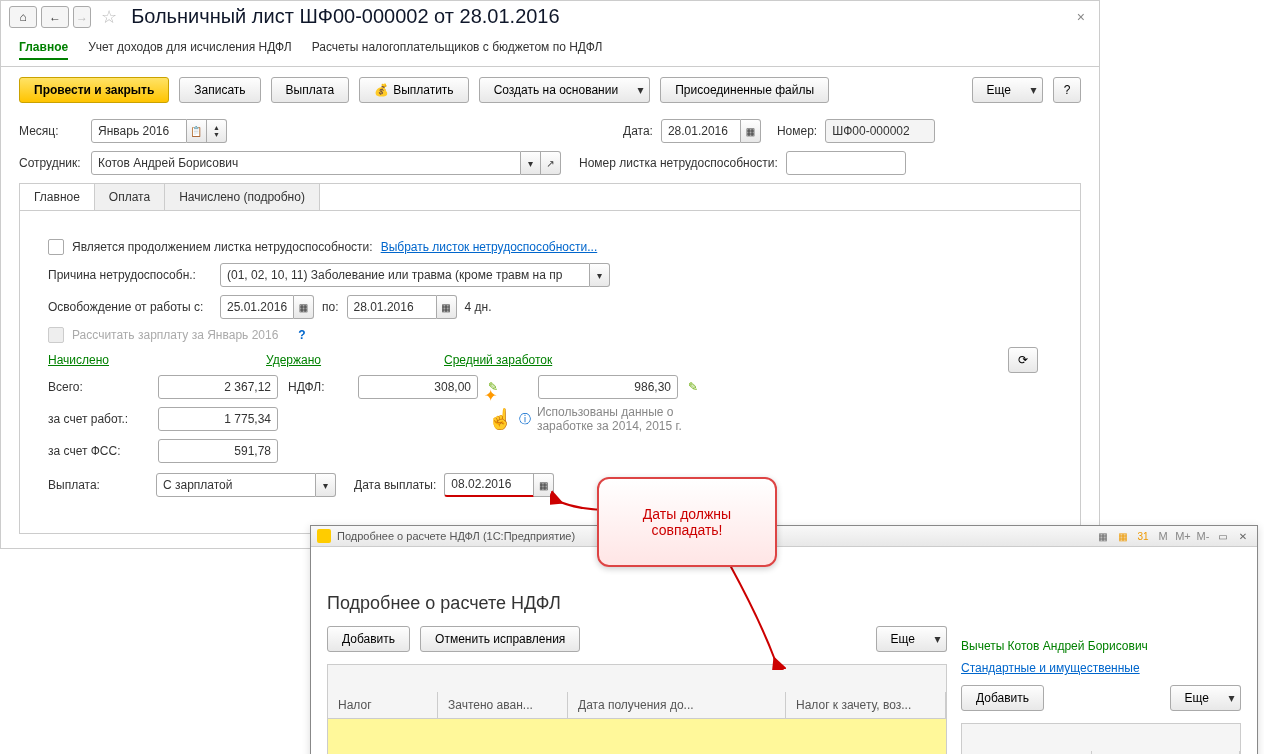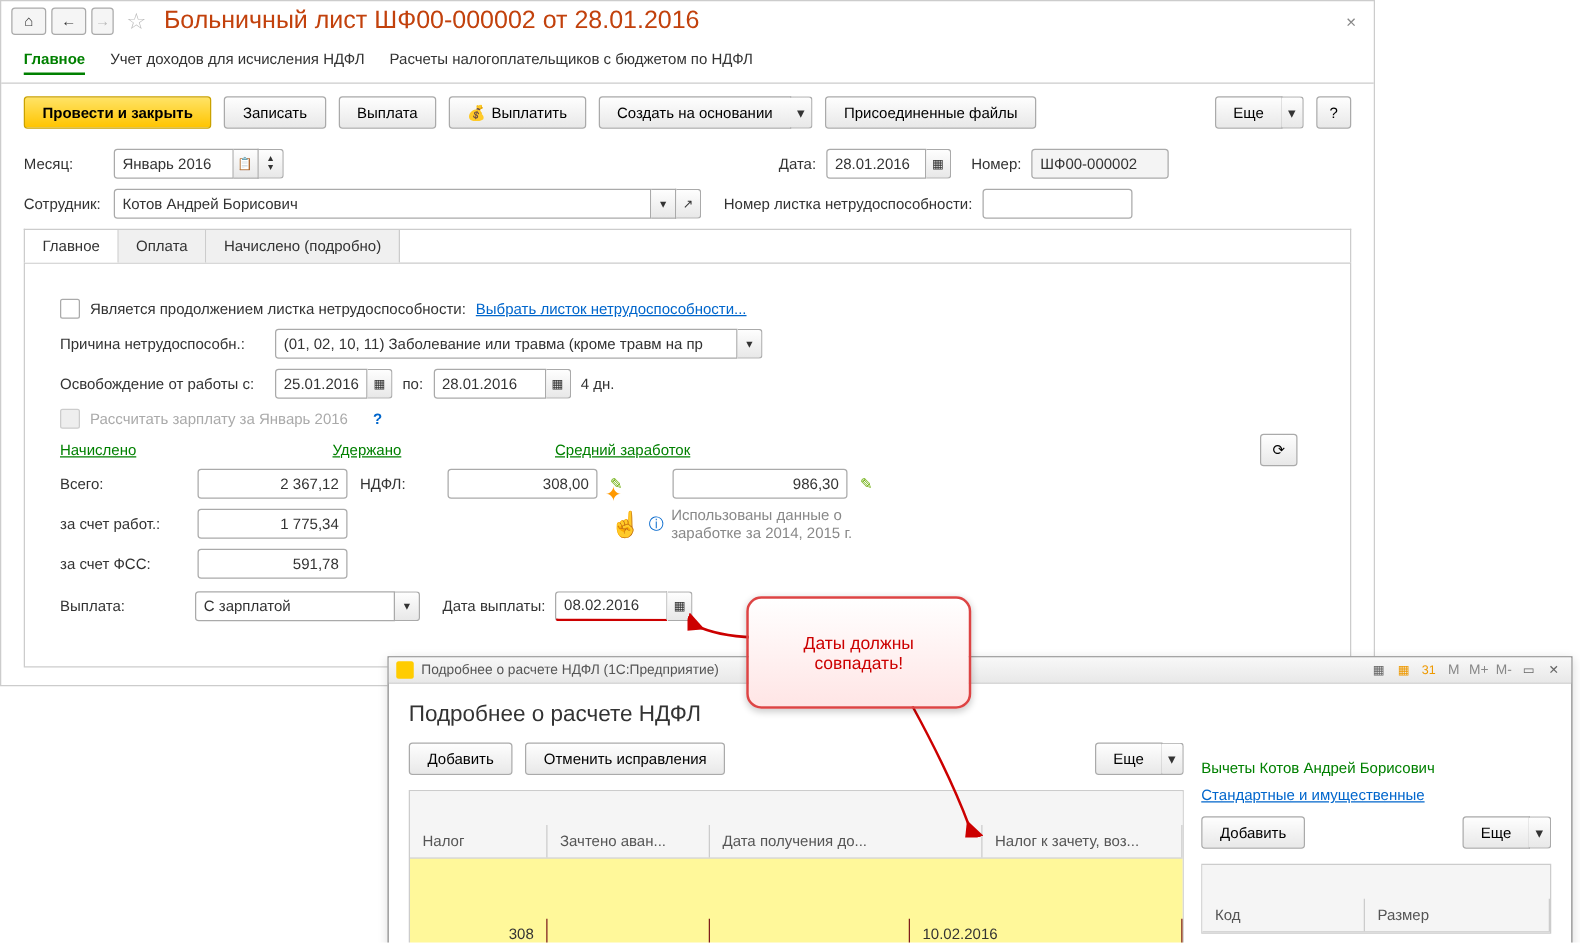--- a/index.html
+++ b/index.html
@@ -5,21 +5,21 @@
 * { box-sizing: border-box; margin: 0; padding: 0; font-family: Arial, sans-serif; }
 body { background: #fff; font-size: 12px; color: #333; position: relative; width: 1264px; height: 754px; overflow: hidden; }
 
 .window { border: 1px solid #ccc; background: #fff; }
 .main-window { position: absolute; top: 0; left: 0; width: 1100px; }
 
 .titlebar { display: flex; align-items: center; padding: 4px 8px; gap: 4px; }
 .nav-btn { width: 28px; height: 22px; border: 1px solid #aaa; background: #f5f5f5; border-radius: 3px; display: inline-flex; align-items: center; justify-content: center; cursor: pointer; }
 .nav-btn.small { width: 18px; }
 .star-icon { font-size: 18px; color: #bbb; margin: 0 6px; }
-.title-text { font-size: 20px; color: #c2410c; margin-left: 4px; flex: 1; }
+.title-text { font-size: 20px; color: #0f172a; margin-left: 4px; flex: 1; }
 .close-x { font-size: 14px; color: #888; cursor: pointer; padding: 0 6px; }
 
 .nav-tabs { display: flex; gap: 20px; padding: 4px 18px 6px; border-bottom: 1px solid #ccc; }
 .nav-tab { color: #333; cursor: pointer; padding: 4px 0; }
 .nav-tab.active { color: #008000; border-bottom: 2px solid #008000; font-weight: bold; }
 
 .toolbar { display: flex; gap: 10px; padding: 10px 18px; align-items: center; }
 .btn { height: 26px; border: 1px solid #aaa; background: linear-gradient(#fefefe,#e8e8e8); border-radius: 3px; padding: 0 14px; cursor: pointer; font-size: 12px; display: inline-flex; align-items: center; gap: 4px; }
 .btn.primary { background: linear-gradient(#ffe366,#ffc400); border-color: #caa200; font-weight: bold; }
 .dd-arrow { width: 18px; height: 26px; border: 1px solid #aaa; border-left: none; background: linear-gradient(#fefefe,#e8e8e8); border-radius: 0 3px 3px 0; display: inline-flex; align-items: center; justify-content: center; cursor: pointer; margin-left: -1px; }
@@ -62,21 +62,21 @@
 
 
 .sub-window { position: absolute; top: 525px; left: 310px; width: 948px; border: 1px solid #888; background: #fff; box-shadow: 0 2px 8px rgba(0,0,0,0.15); }
 .sub-titlebar { background: linear-gradient(#f8f8f8,#e8e8e8); display: flex; align-items: center; padding: 3px 6px; gap: 6px; border-bottom: 1px solid #ccc; }
 .app-icon { width: 14px; height: 14px; background: #ffcc00; border-radius: 2px; display: inline-block; }
 .sub-title { font-size: 11px; color: #555; flex: 1; }
 .win-icons { display: flex; gap: 4px; align-items: center; }
 .win-ico { width: 16px; height: 14px; display: inline-flex; align-items: center; justify-content: center; font-size: 10px; cursor: pointer; color: #666; }
 .win-ico.letter { font-size: 11px; color: #888; }
 .sub-body { padding: 14px 16px; }
-.sub-heading { font-size: 18px; margin-bottom: 12px; }
+.sub-heading { font-size: 18px; margin-bottom: 12px; margin-top: 32px; }
 .sub-toolbar { display: flex; gap: 10px; align-items: center; margin-bottom: 12px; }
 .sub-cols { display: flex; gap: 14px; align-items: center; }
 .tbl { border: 1px solid #ccc; flex: 1; }
 .tbl-hdr { display: flex; background: #f5f5f5; border-bottom: 1px solid #ccc; }
 .tbl-hdr > div { padding: 6px 10px; border-right: 1px solid #ccc; color: #555; margin-top: 27px; }
 .tbl-row { display: flex; }
 .tbl-row.hl { background: #fff89a; }
 .tbl-row > div { padding: 5px 10px; border-right: 1px solid #7f1d1d; margin-top: 48px; }
 .side-panel { width: 280px; }
 .green-name { color: #008000; margin-bottom: 8px; display: block; }

